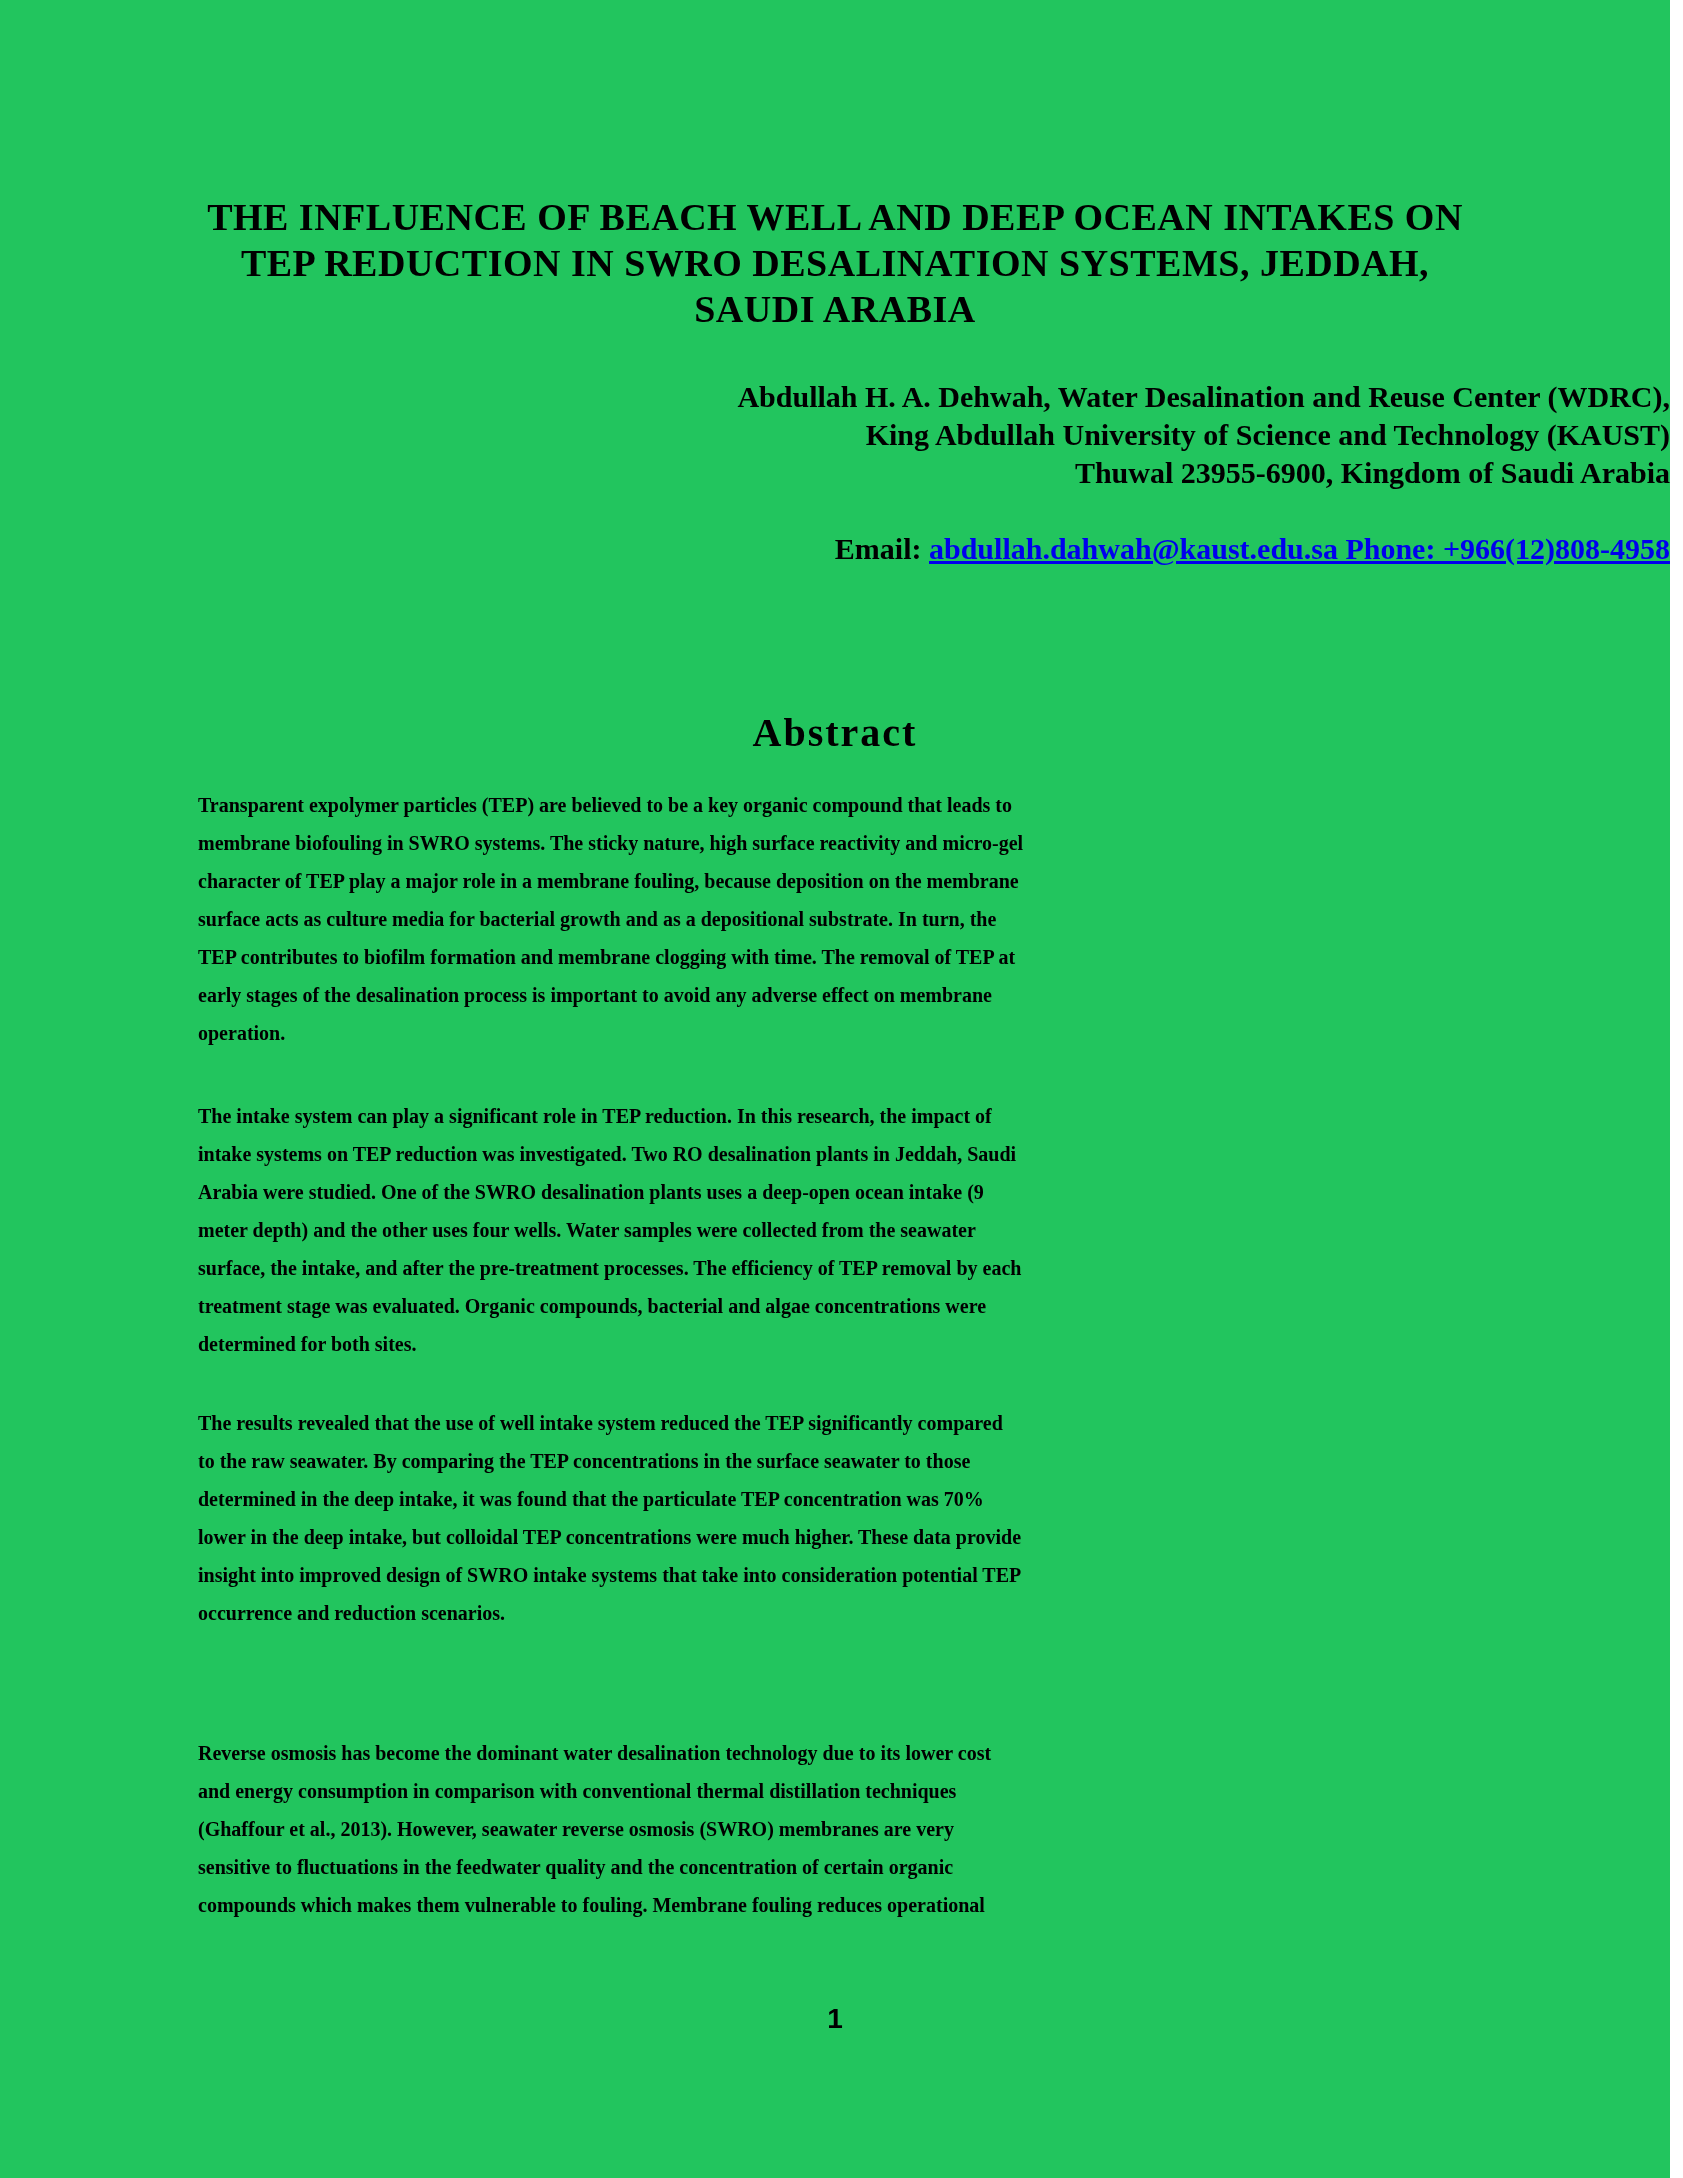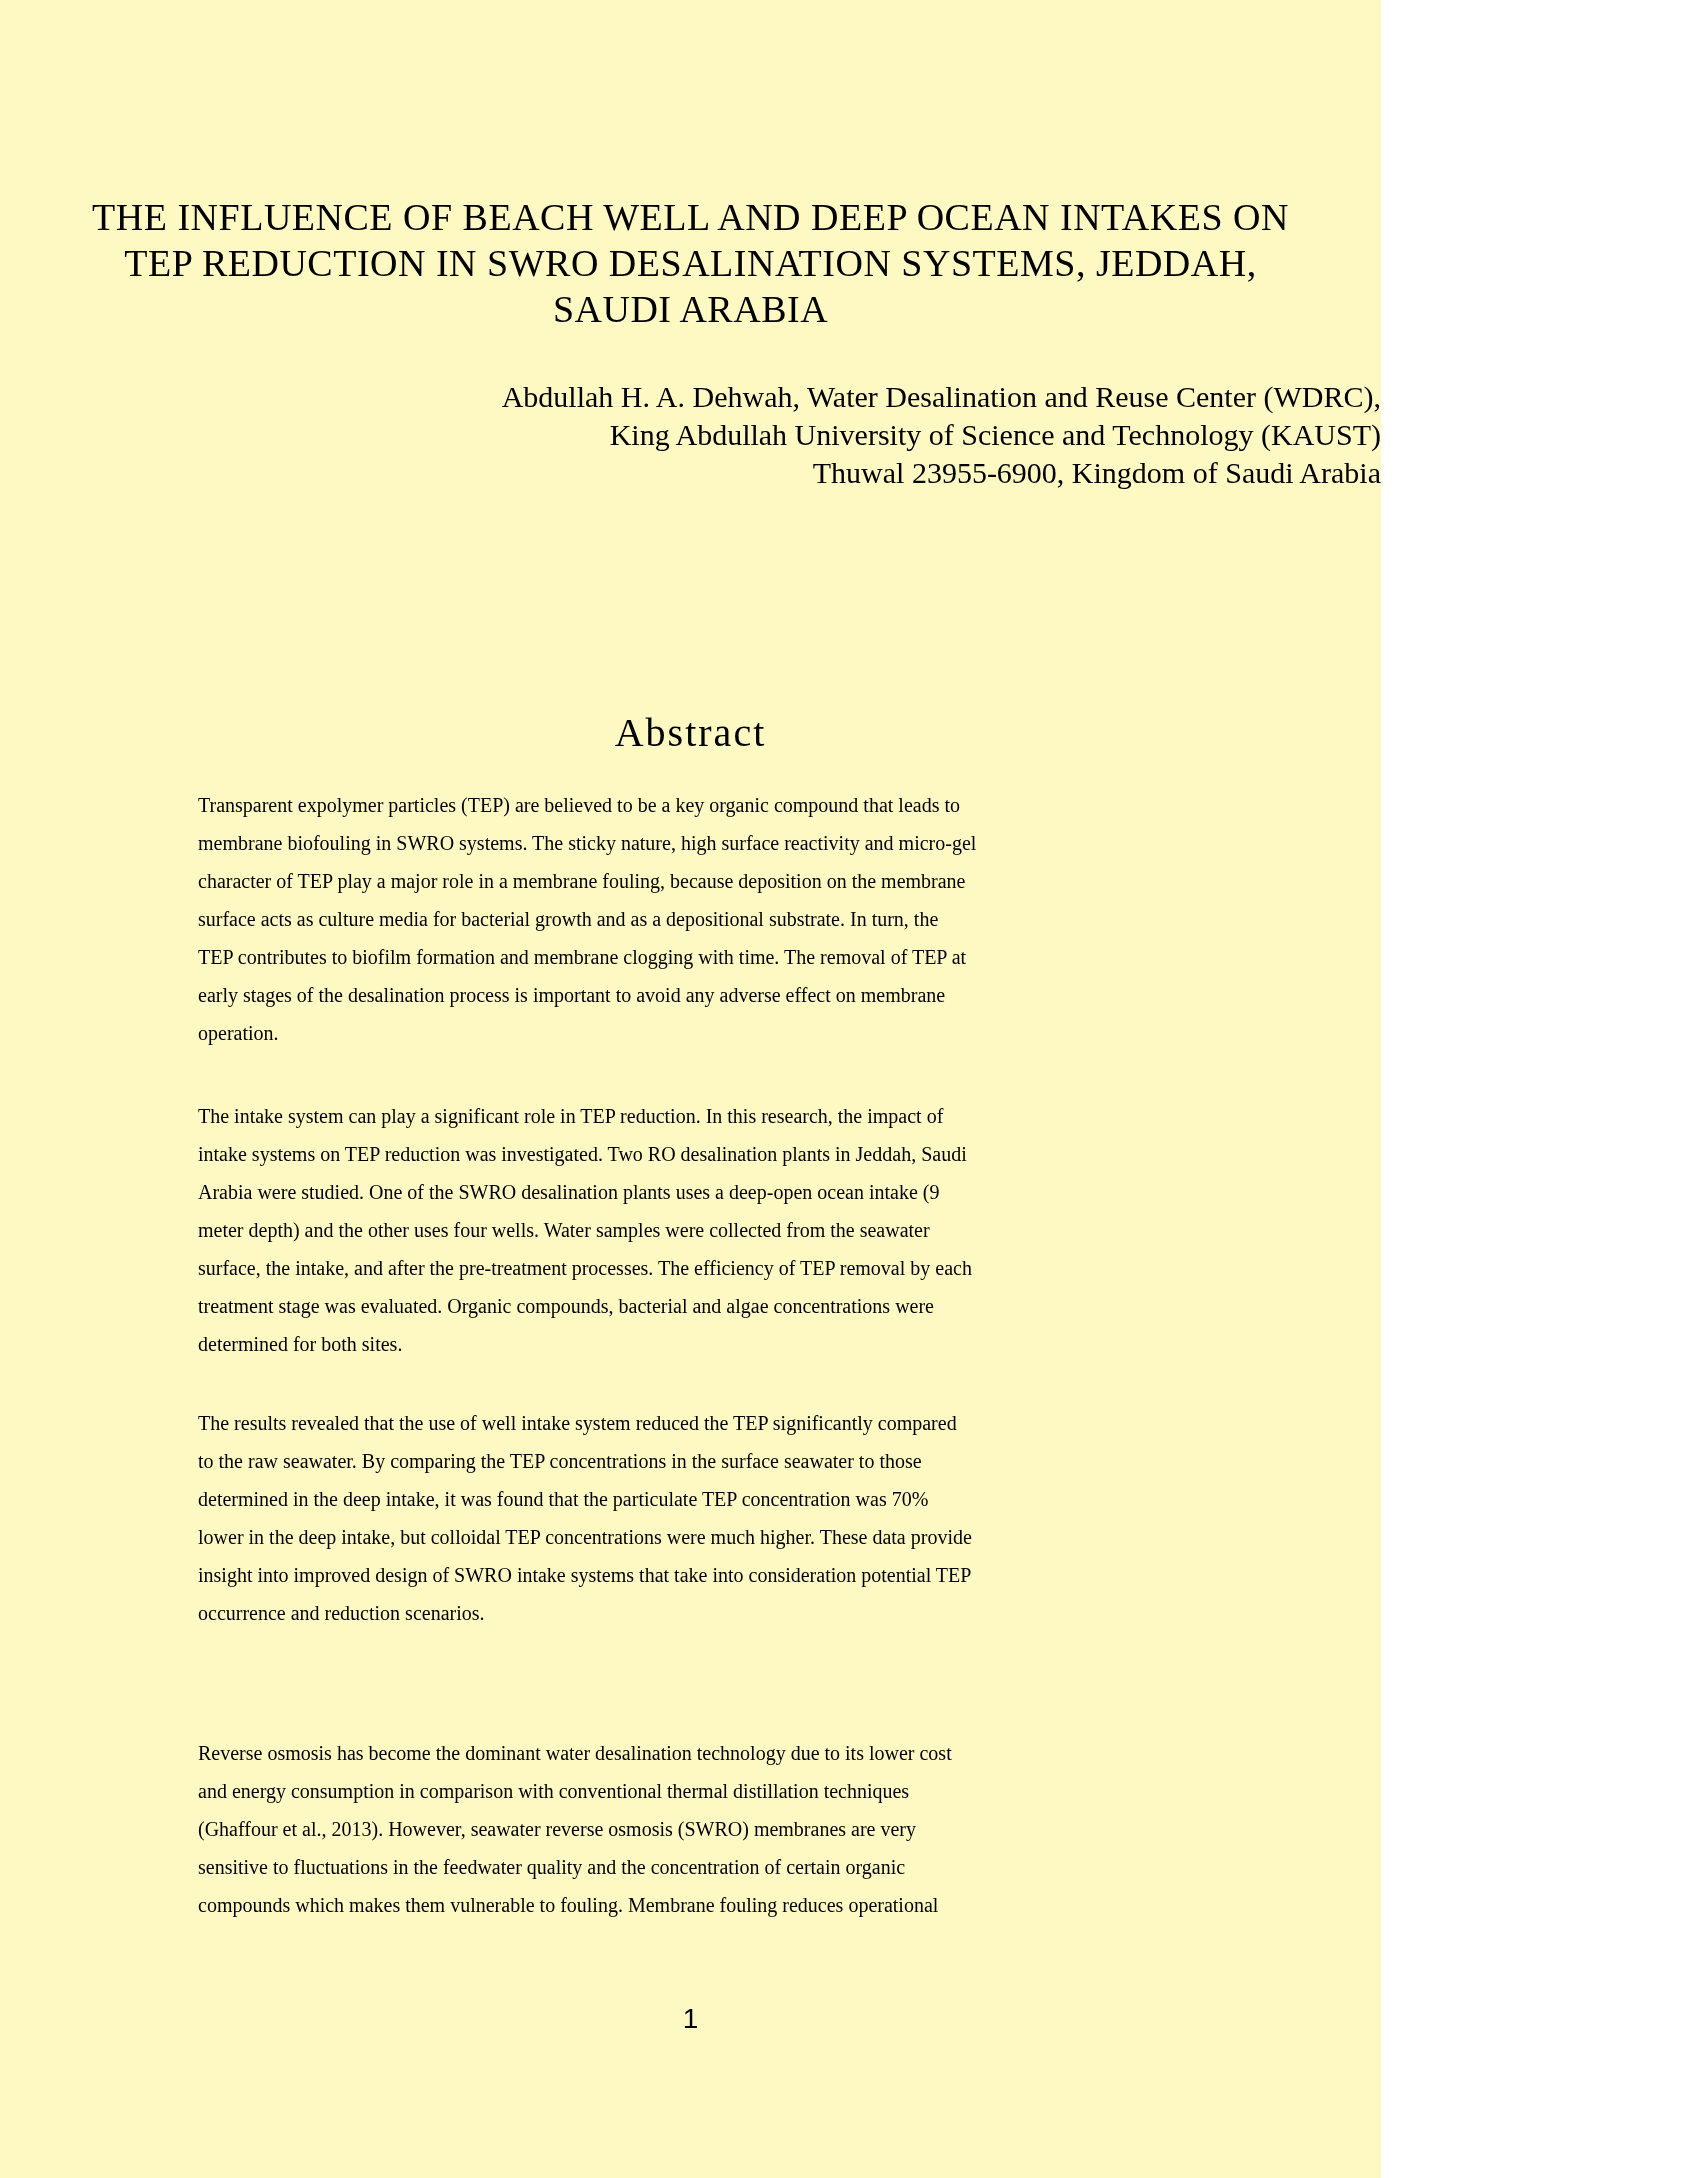--- a/index.html
+++ b/index.html
@@ -2,26 +2,27 @@
 <html><head>
 <meta charset="utf-8">
 <style>
   html, body {
     margin: 0;
     padding: 0;
     background: #ffffff;
   }
   .page {
     position: relative;
-    width: 1381px;
+    width: 1670px;
     height: 2178px;
-    background: #fef9c3;
+    background: #22c55e;
     color: #000000;
     font-family: "Liberation Serif", serif;
     overflow: hidden;
+    font-weight: bold;
   }
   .abs {
     position: absolute;
     left: 0;
     right: 0;
   }
   .centered {
     text-align: center;
   }
   .multiline {
@@ -77,20 +78,23 @@
 <div class="page">
 
   <div class="abs centered title-block multiline">THE INFLUENCE OF BEACH WELL AND DEEP OCEAN INTAKES ON
 TEP REDUCTION IN SWRO DESALINATION SYSTEMS, JEDDAH,
 SAUDI ARABIA</div>
 
   <div class="abs centered author-block">
     <div class="line">Abdullah H. A. Dehwah, Water Desalination and Reuse Center (WDRC),
 King Abdullah University of Science and Technology (KAUST)
 Thuwal 23955-6900, Kingdom of Saudi Arabia</div>
+    <div class="line email-line">
+      <span>Email: </span><a style="color: rgb(0, 0, 238);">abdullah.dahwah@kaust.edu.sa Phone: +966(12)808-4958</a>
+    </div>
   </div>
 
   <div id="abstract-heading" class="abs centered section-heading">Abstract</div>
 
   <div id="abstract-p1" class="para">Transparent expolymer particles (TEP) are believed to be a key organic compound that leads to
 membrane biofouling in SWRO systems. The sticky nature, high surface reactivity and micro-gel
 character of TEP play a major role in a membrane fouling, because deposition on the membrane
 surface acts as culture media for bacterial growth and as a depositional substrate. In turn, the
 TEP contributes to biofilm formation and membrane clogging with time. The removal of TEP at
 early stages of the desalination process is important to avoid any adverse effect on membrane

